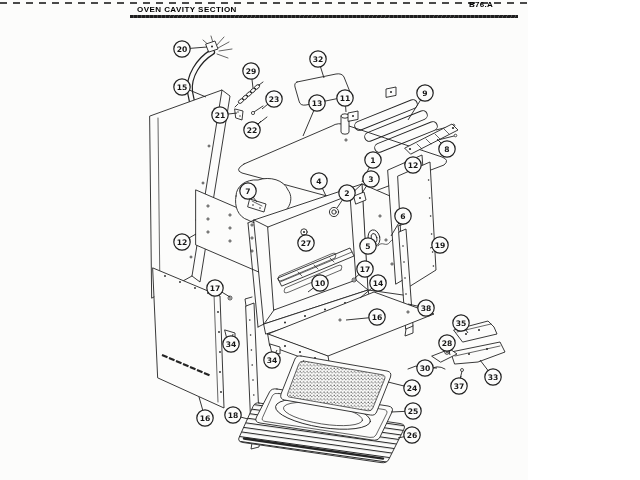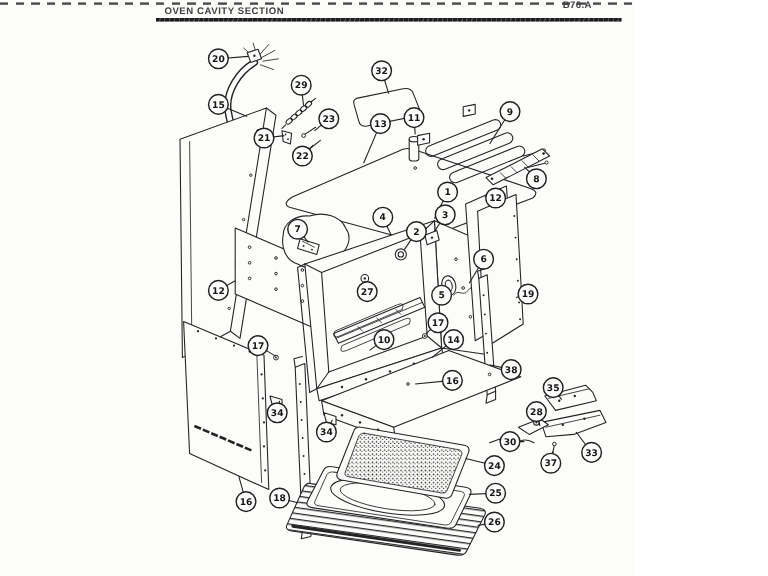--- a/index.html
+++ b/index.html
@@ -1,17 +1,17 @@
 <!DOCTYPE html>
 <html><head>
 <meta charset="utf-8">
 <style>
   html,body{margin:0;padding:0;background:#ffffff;}
   .page{position:relative;width:528px;height:480px;background:#fcfcfb;overflow:hidden;
-        font-family:"Liberation Sans",sans-serif;color:#404040;}
+        font-family:"Liberation Sans",sans-serif;color:#000000;}
   .top-dashes{position:absolute;left:0;top:2px;width:100%;height:2px;
         background:repeating-linear-gradient(90deg,#4a4a4a 0 7px,transparent 7px 13px);}
   .hdr-title{position:absolute;left:137px;top:5px;font-size:8px;font-weight:bold;letter-spacing:.45px;}
   .hdr-code{position:absolute;left:469px;top:0;font-size:8px;font-weight:bold;letter-spacing:.3px;}
   .hdr-rule{position:absolute;left:130px;top:15px;width:388px;height:3px;
         background:repeating-linear-gradient(100deg,#1e1e1e 0 3px,#4e4e4e 3px 4px);}
   svg.diagram{position:absolute;left:0;top:0;}
   .ln{stroke:#242424;stroke-width:.9;fill:none;stroke-linecap:round;stroke-linejoin:round;}
   .fl{fill:#fcfcfb;}
   .thin{stroke-width:.7;}

